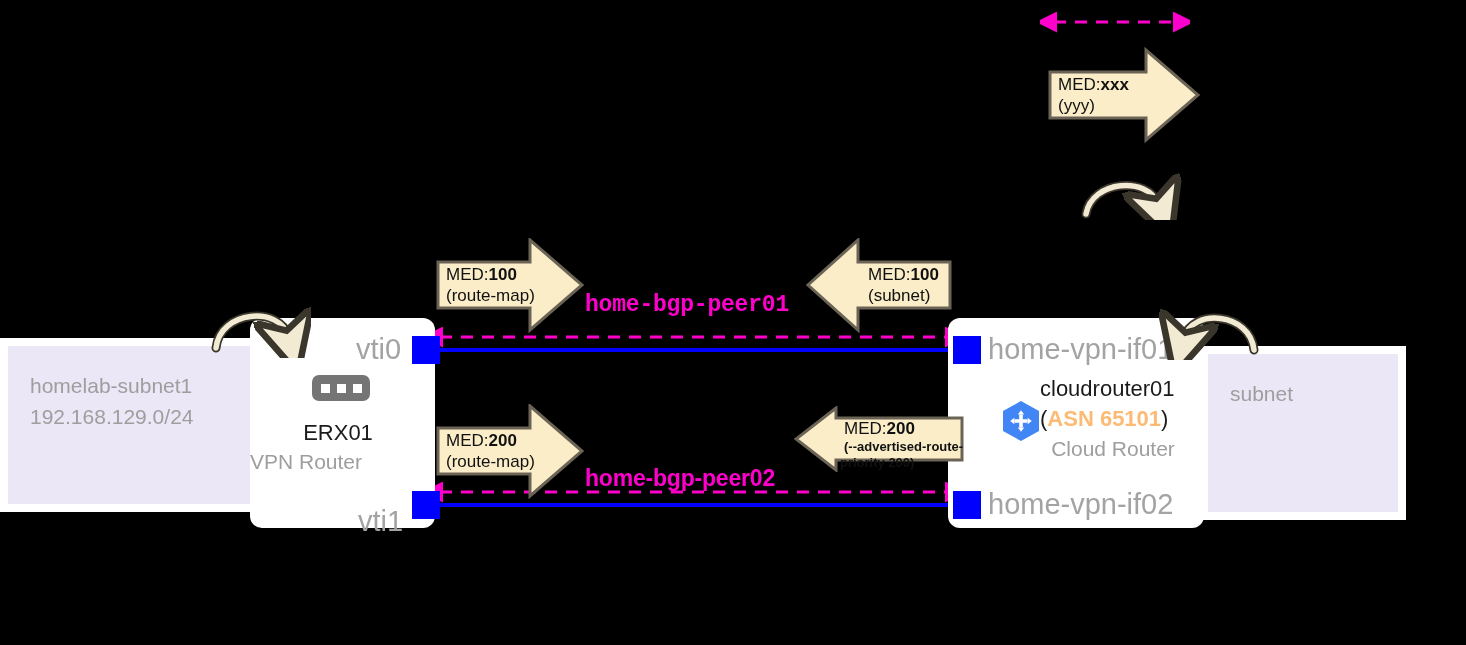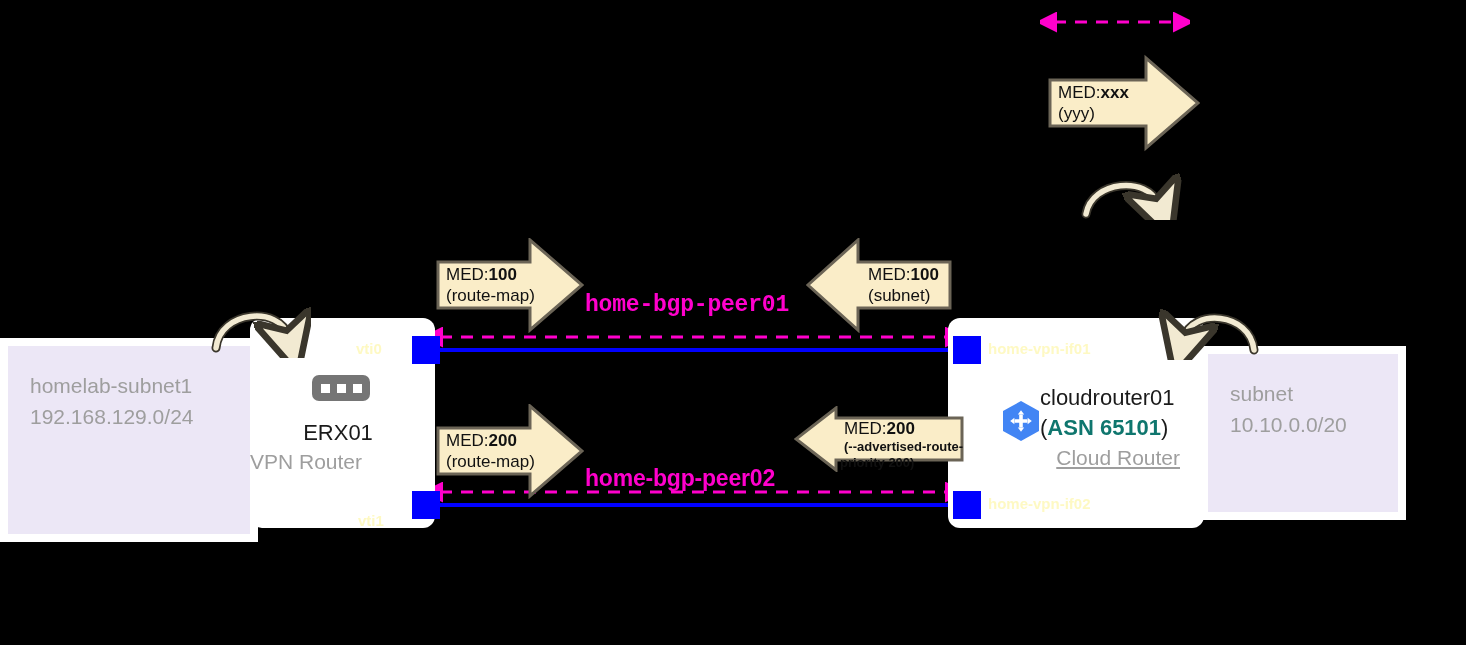--- a/index.html
+++ b/index.html
@@ -50,21 +50,21 @@
     line-height:29px;
     white-space:nowrap;
   }
   .dev-asn{
     font-size:22px;
     color:#1a1a1a;
     text-align:center;
     line-height:31px;
     white-space:nowrap;
   }
-  .dev-asn b{color:#0f766e;font-weight:bold;}
+  .dev-asn b{color:#fdba74;font-weight:bold;}
   .dev-role{
     font-size:21px;
     color:#9e9e9e;
     text-align:left;
     line-height:29px;
     white-space:nowrap;
   }
 
   
   .erx-badge{
@@ -80,23 +80,23 @@
 
   
   .gcp-ico{width:44px;height:44px;}
 
   
   .port{
     width:28px;height:28px;
     background:#0000ff;
   }
   .if-label{
-    font-size:15px;
-    color:#fef9c3;
-    font-weight:bold;
+    font-size:29px;
+    color:#a3a3a3;
+    font-weight:normal;
     white-space:nowrap;
     line-height:24px;
   }
 
   
   .solid-link{
     height:4px;background:#0000ff;
   }
   .peer-name{
     font-size:23px;
@@ -115,31 +115,30 @@
     padding-left:10px;
   }
   .med-txt b{font-weight:bold;}
   .med-txt.small{font-size:13px;line-height:16px;font-weight:bold;}
 </style>
 </head>
 <body>
 
 <div id="stage">
 
-  <div class="abs subnet-card" style="left:0px;top:338px;width:258px;height:204px;">
+  <div class="abs subnet-card" style="left:0px;top:338px;width:258px;height:174px;">
     <div class="subnet-inner">
       <div class="subnet-line">homelab-subnet1</div>
       <div class="subnet-line">192.168.129.0/24</div>
     </div>
   </div>
 
   <div class="abs subnet-card" style="left:1200px;top:346px;width:206px;height:174px;">
     <div class="subnet-inner">
       <div class="subnet-line">subnet</div>
-      <div class="subnet-line">10.10.0.0/20</div>
     </div>
   </div>
 
   <div class="abs solid-link" style="left:432px;top:348px;width:534px;height:4px;"></div>
 
   <div class="abs solid-link" style="left:432px;top:503px;width:534px;height:4px;"></div>
 
   <svg class="abs" style="left:424px;top:326px;" width="540" height="22">
     <defs>
       <marker id="mL" markerWidth="7" markerHeight="7" refX="6" refY="3.5" orient="auto">
@@ -189,24 +188,24 @@
         <rect x="20.2" y="15.5" width="3.6" height="13" rx="0.6"></rect>
         <rect x="15.5" y="20.2" width="13" height="3.6" rx="0.6"></rect>
         <polygon points="22,11.2 25.2,15.4 18.8,15.4"></polygon>
         <polygon points="22,32.8 18.8,28.6 25.2,28.6"></polygon>
         <polygon points="11.2,22 15.4,18.8 15.4,25.2"></polygon>
         <polygon points="32.8,22 28.6,25.2 28.6,18.8"></polygon>
       </g>
     </svg>
   </div>
 
-  <div class="abs" style="left:1040px;top:374px;width:140px;margin-top:9px;">
+  <div class="abs" style="left:1040px;top:374px;width:140px;">
     <div class="dev-name" style="text-align:left;">cloudrouter01</div>
     <div class="dev-asn" style="text-align:left;"><span>(</span><b>ASN 65101</b><span>)</span></div>
-    <div class="dev-role" style="text-align:right;padding-left:6px;text-decoration:underline;">Cloud Router</div>
+    <div class="dev-role" style="text-align:center;padding-left:6px;">Cloud Router</div>
   </div>
 
   <div class="abs port" style="left:953px;top:336px;"></div>
   <div class="abs if-label" style="left:988px;top:337px;">home-vpn-if01</div>
 
   <div class="abs port" style="left:953px;top:491px;"></div>
   <div class="abs if-label" style="left:988px;top:492px;">home-vpn-if02</div>
 
   <svg class="abs" style="left:206px;top:296px;" width="105" height="62">
     <defs>
@@ -261,21 +260,21 @@
       <div class="med-txt" style="padding-left:8px;"><span>MED:</span><b>200</b></div>
       <div class="med-txt small" style="padding-left:8px;">(--advertised-route-</div>
       <div class="med-txt small" style="padding-left:4px;">priority 200)</div>
     </div>
   </div>
 
   <svg class="abs" style="left:1040px;top:10px;" width="150" height="24">
     <line x1="14" y1="12" x2="136" y2="12" stroke="#ff00cc" stroke-width="3" stroke-dasharray="12,9" marker-start="url(#mL)" marker-end="url(#mR)"></line>
   </svg>
 
-  <div class="med" style="left:1048px;top:54px;width:152px;height:98px;">
+  <div class="med" style="left:1048px;top:46px;width:152px;height:98px;">
     <svg width="152" height="98" style="position:absolute;left:0;top:0;">
       <polygon points="2,26 98,26 98,4 150,49 98,94 98,72 2,72" fill="#faedc8" stroke="#6b6456" stroke-width="3" stroke-linejoin="miter"></polygon>
     </svg>
     <div style="position:absolute;left:0;top:28px;width:98px;">
       <div class="med-txt"><span>MED:</span><b>xxx</b></div>
       <div class="med-txt">(yyy)</div>
     </div>
   </div>
 
   <svg class="abs" style="left:1078px;top:170px;" width="104" height="50">

